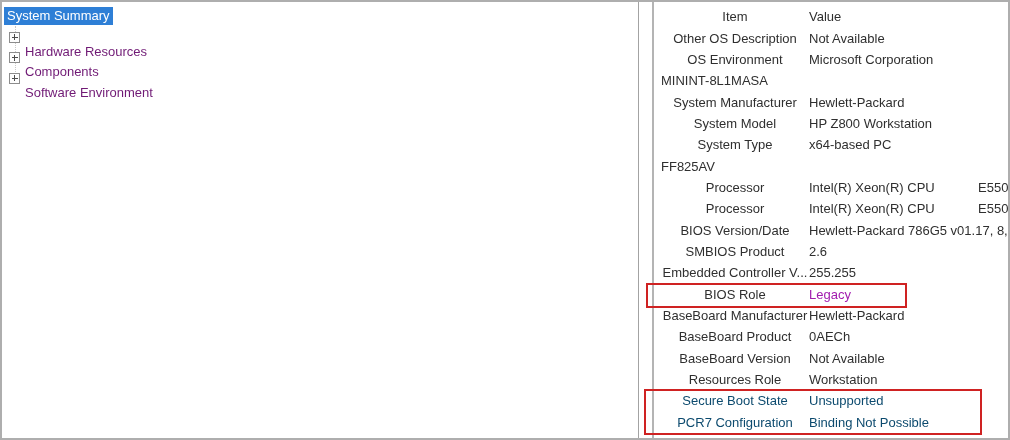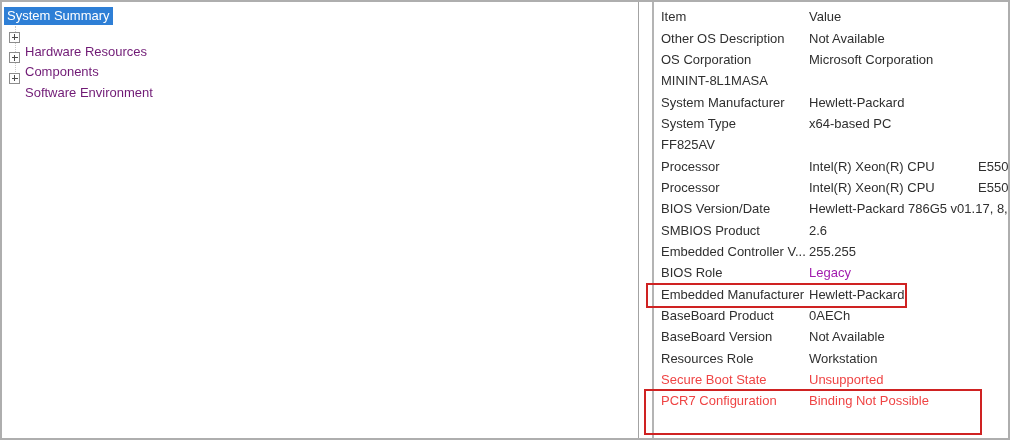--- a/index.html
+++ b/index.html
@@ -53,27 +53,27 @@
     padding-top:4px;
     overflow:hidden;
   }
   .drow{
     display:flex;align-items:center;
     height:21.35px;
     padding-left:7px;
   }
   .cell-item{
     width:148px;min-width:148px;
-    white-space:nowrap;overflow:hidden;
+    white-space:nowrap;overflow:hidden;text-align:center;
   }
   .cell-value{
     flex:1;white-space:pre;overflow:hidden;
   }
   .hl-value .cell-value{color:#a21caf;}
-  .hl-row .cell-item,.hl-row .cell-value{color:#ef4444;}
+  .hl-row .cell-item,.hl-row .cell-value{color:#0c4a6e;}
   
   .redbox{
     position:absolute;
     border:2px solid #cf2222;
     background:transparent;
     pointer-events:none;
     z-index:6;
     box-sizing:border-box;
   }
   .redbox-bios{left:644px;top:281px;width:261px;height:25px;}
@@ -109,29 +109,33 @@
     <div class="drow">
       <div class="cell-item">Item</div>
       <div class="cell-value">Value</div>
     </div>
     <div>
         <div class="drow">
           <div class="cell-item">Other OS Description</div>
           <div class="cell-value">Not Available</div>
         </div>
         <div class="drow">
-          <div class="cell-item">OS Corporation</div>
+          <div class="cell-item">OS Environment</div>
           <div class="cell-value">Microsoft Corporation</div>
         </div>
         <div class="drow">
           <div class="cell-value">MININT-8L1MASA</div>
         </div>
         <div class="drow">
           <div class="cell-item">System Manufacturer</div>
           <div class="cell-value">Hewlett-Packard</div>
+        </div>
+        <div class="drow">
+          <div class="cell-item">System Model</div>
+          <div class="cell-value">HP Z800 Workstation</div>
         </div>
         <div class="drow">
           <div class="cell-item">System Type</div>
           <div class="cell-value">x64-based PC</div>
         </div>
         <div class="drow">
           <div class="cell-value">FF825AV</div>
         </div>
         <div class="drow">
           <div class="cell-item">Processor</div>
@@ -151,21 +155,21 @@
         </div>
         <div class="drow">
           <div class="cell-item">Embedded Controller V...</div>
           <div class="cell-value">255.255</div>
         </div>
         <div class="drow hl-value">
           <div class="cell-item">BIOS Role</div>
           <div class="cell-value">Legacy</div>
         </div>
         <div class="drow">
-          <div class="cell-item">Embedded Manufacturer</div>
+          <div class="cell-item">BaseBoard Manufacturer</div>
           <div class="cell-value">Hewlett-Packard</div>
         </div>
         <div class="drow">
           <div class="cell-item">BaseBoard Product</div>
           <div class="cell-value">0AECh</div>
         </div>
         <div class="drow">
           <div class="cell-item">BaseBoard Version</div>
           <div class="cell-value">Not Available</div>
         </div>

